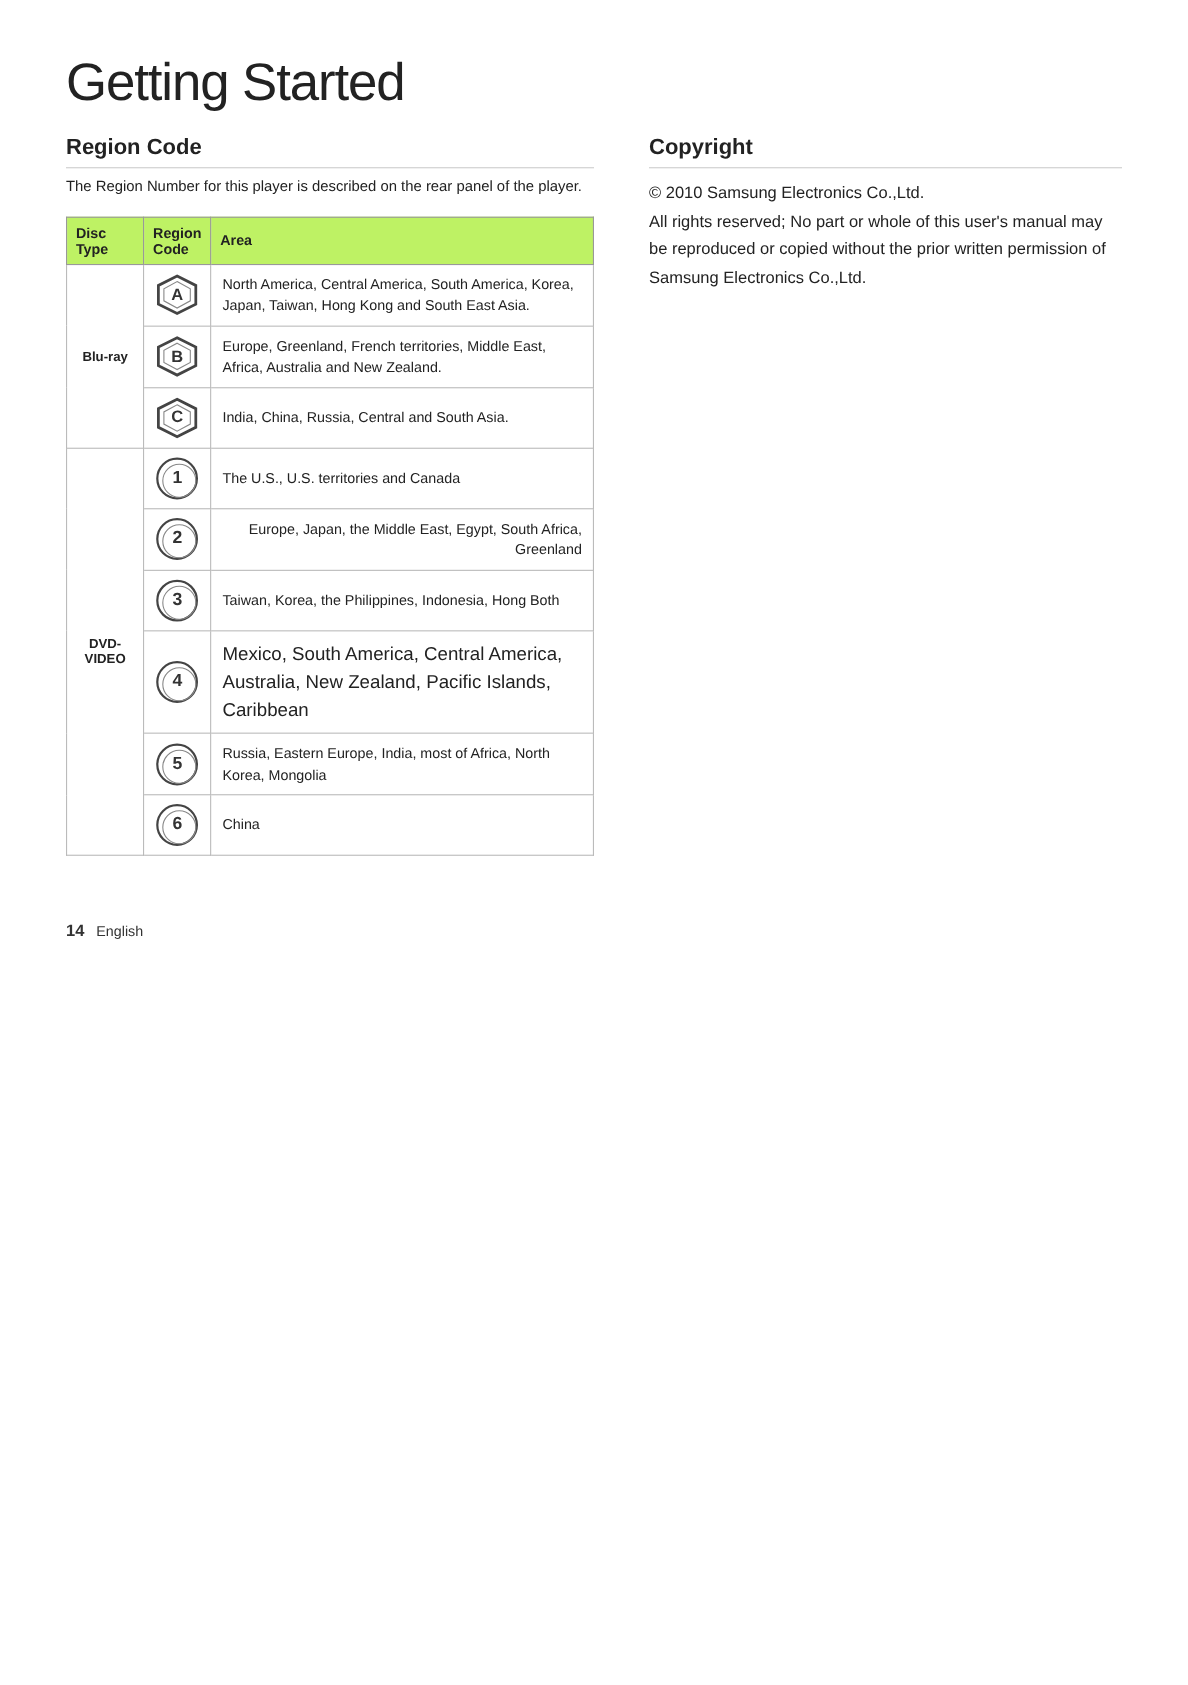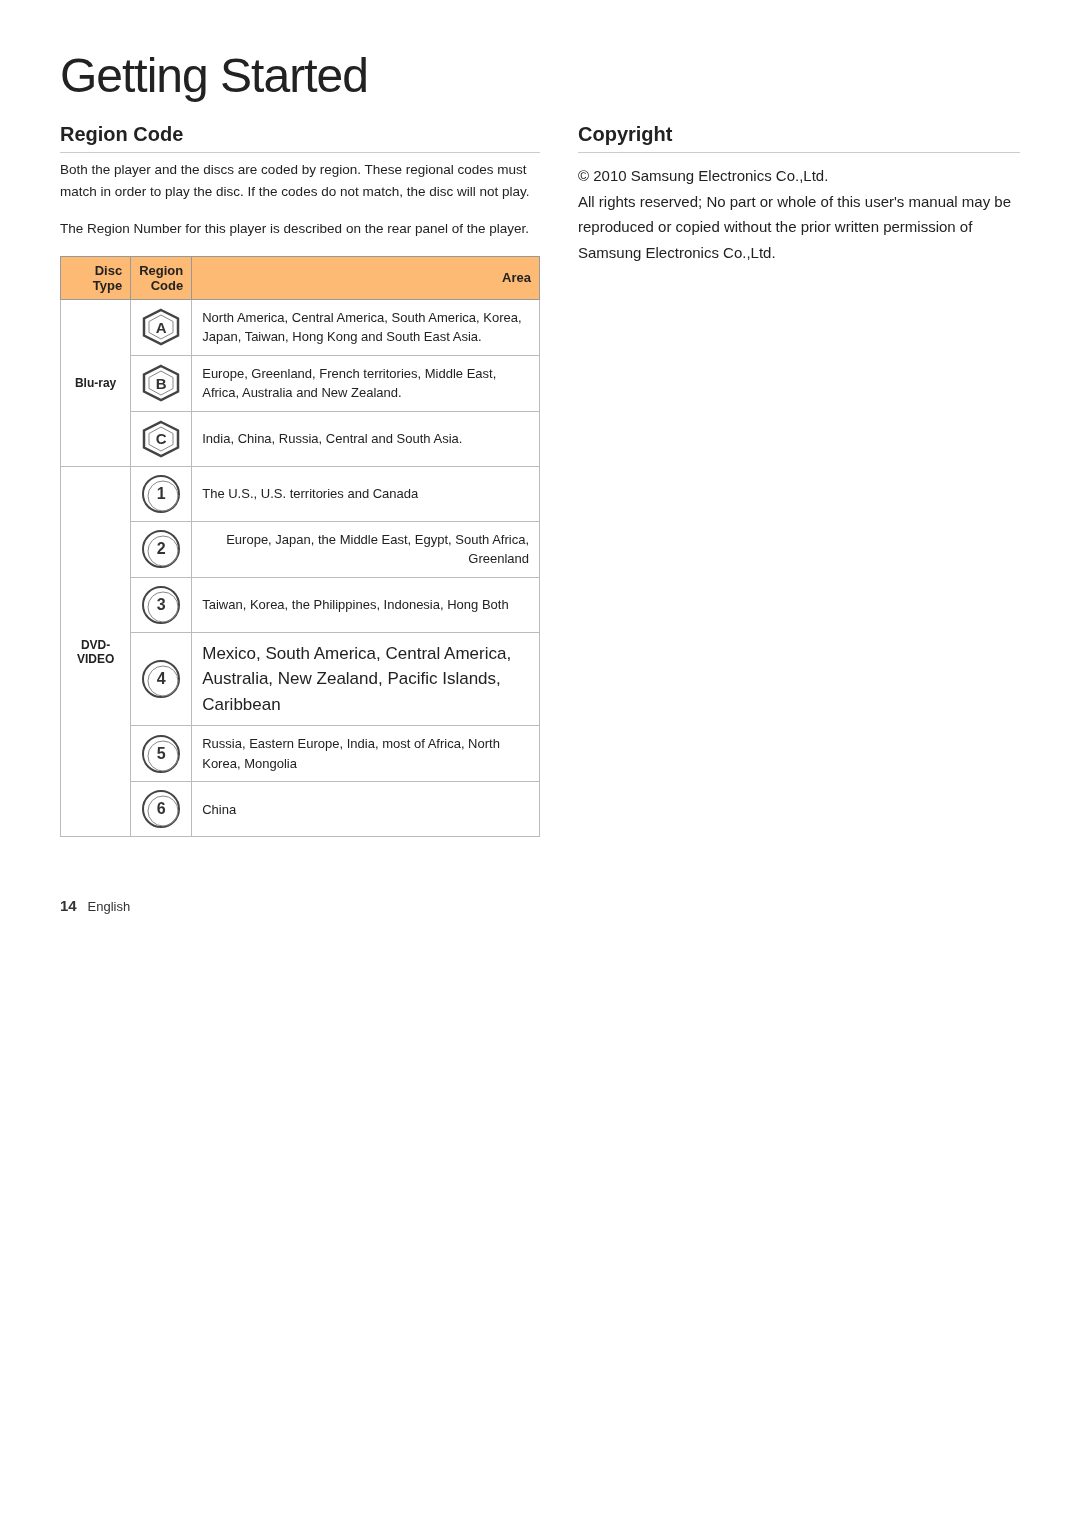--- a/index.html
+++ b/index.html
@@ -13,21 +13,21 @@
       padding: 48px 60px 60px 60px;
     }
     h1.page-title {
       font-size: 48px;
       font-weight: 400;
       margin-bottom: 20px;
       letter-spacing: -1px;
     }
     .two-col {
       display: flex;
-      gap: 38px;
+      gap: 50px;
     }
     .left-col {
       flex: 0 0 480px;
     }
     .right-col {
       flex: 1;
     }
     h2.section-title {
       font-size: 20px;
       font-weight: 700;
@@ -41,25 +41,25 @@
       margin-bottom: 16px;
       color: #222;
     }
     
     table.region-table {
       width: 100%;
       border-collapse: collapse;
       font-size: 13px;
     }
     table.region-table th {
-      background: #fdba74;
+      background: #bef264;
       border: 1px solid #999;
       padding: 6px 8px;
       font-weight: 700;
-      text-align: right;
+      text-align: left;
     }
     table.region-table td {
       border: 1px solid #bbb;
       padding: 8px 10px;
       vertical-align: middle;
     }
     table.region-table td.disc-type {
       font-weight: 700;
       font-size: 12px;
       text-align: center;
@@ -108,21 +108,20 @@
   </style>
 </head>
 <body>
 
 <h1 class="page-title">Getting Started</h1>
 
 <div class="two-col">
 
   <div class="left-col">
     <h2 class="section-title">Region Code</h2>
-    <p class="section-desc">Both the player and the discs are coded by region. These regional codes must match in order to play the disc. If the codes do not match, the disc will not play.</p>
     <p class="section-desc">The Region Number for this player is described on the rear panel of the player.</p>
 
     <table class="region-table">
       <thead>
         <tr>
           <th>Disc Type</th>
           <th>Region<br>Code</th>
           <th>Area</th>
         </tr>
       </thead>

